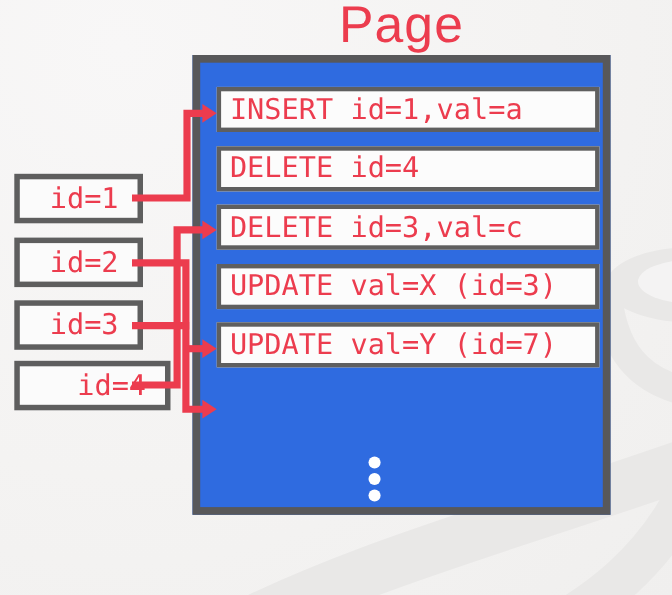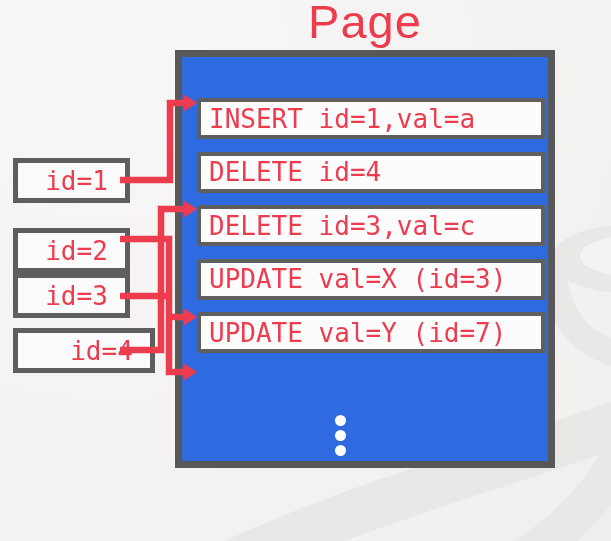--- a/index.html
+++ b/index.html
@@ -22,31 +22,31 @@
     position:absolute;left:175px;top:50px;width:366px;height:404px;
     border:7px solid var(--border-gray,#58585a);
     background:var(--page-blue,#2f6be0);
   }
   .row{
     height:33px;width:332px;margin:12.5px 0 0 15px;
     border:4px solid #5f5f5f;background:var(--row-fill,#fcfcfc);
     display:flex;align-items:center;padding-left:8px;box-sizing:content-box;
     font-size:26px;color:var(--accent-red,#ec3c4e);white-space:pre;
   }
-  .rows .row:first-child{margin-top:41px;}
+  .rows .row:first-child{margin-top:22px;}
   .dots{position:absolute;left:153px;top:358px;display:flex;flex-direction:column;gap:4px;}
   .dot{width:11px;height:11px;border-radius:50%;background:var(--dot-white,#fff);}
   .idbox{
     position:absolute;left:13px;width:97px;height:35px;
     border:5px solid #5e5e5e;background:#fbfbfb;
     display:flex;align-items:center;justify-content:center;padding-left:10px;
     font-size:26px;color:var(--accent-red,#ec3c4e);box-sizing:content-box;
   }
   .idbox:nth-of-type(1){top:158px;}
-  .idbox:nth-of-type(2){top:228px;}
+  .idbox:nth-of-type(2){top:216px;}
   .idbox:nth-of-type(3){top:273px;}
   .idbox:nth-of-type(4){top:328px;padding-left:35px;}
   .conn{fill:none;stroke:var(--accent-red,#ec3c4e);stroke-width:6.5;stroke-linejoin:miter;}
   .arrow{fill:var(--accent-red,#ec3c4e);}
 </style>
 </head>
 <body>
 
 <div class="stage">
 

